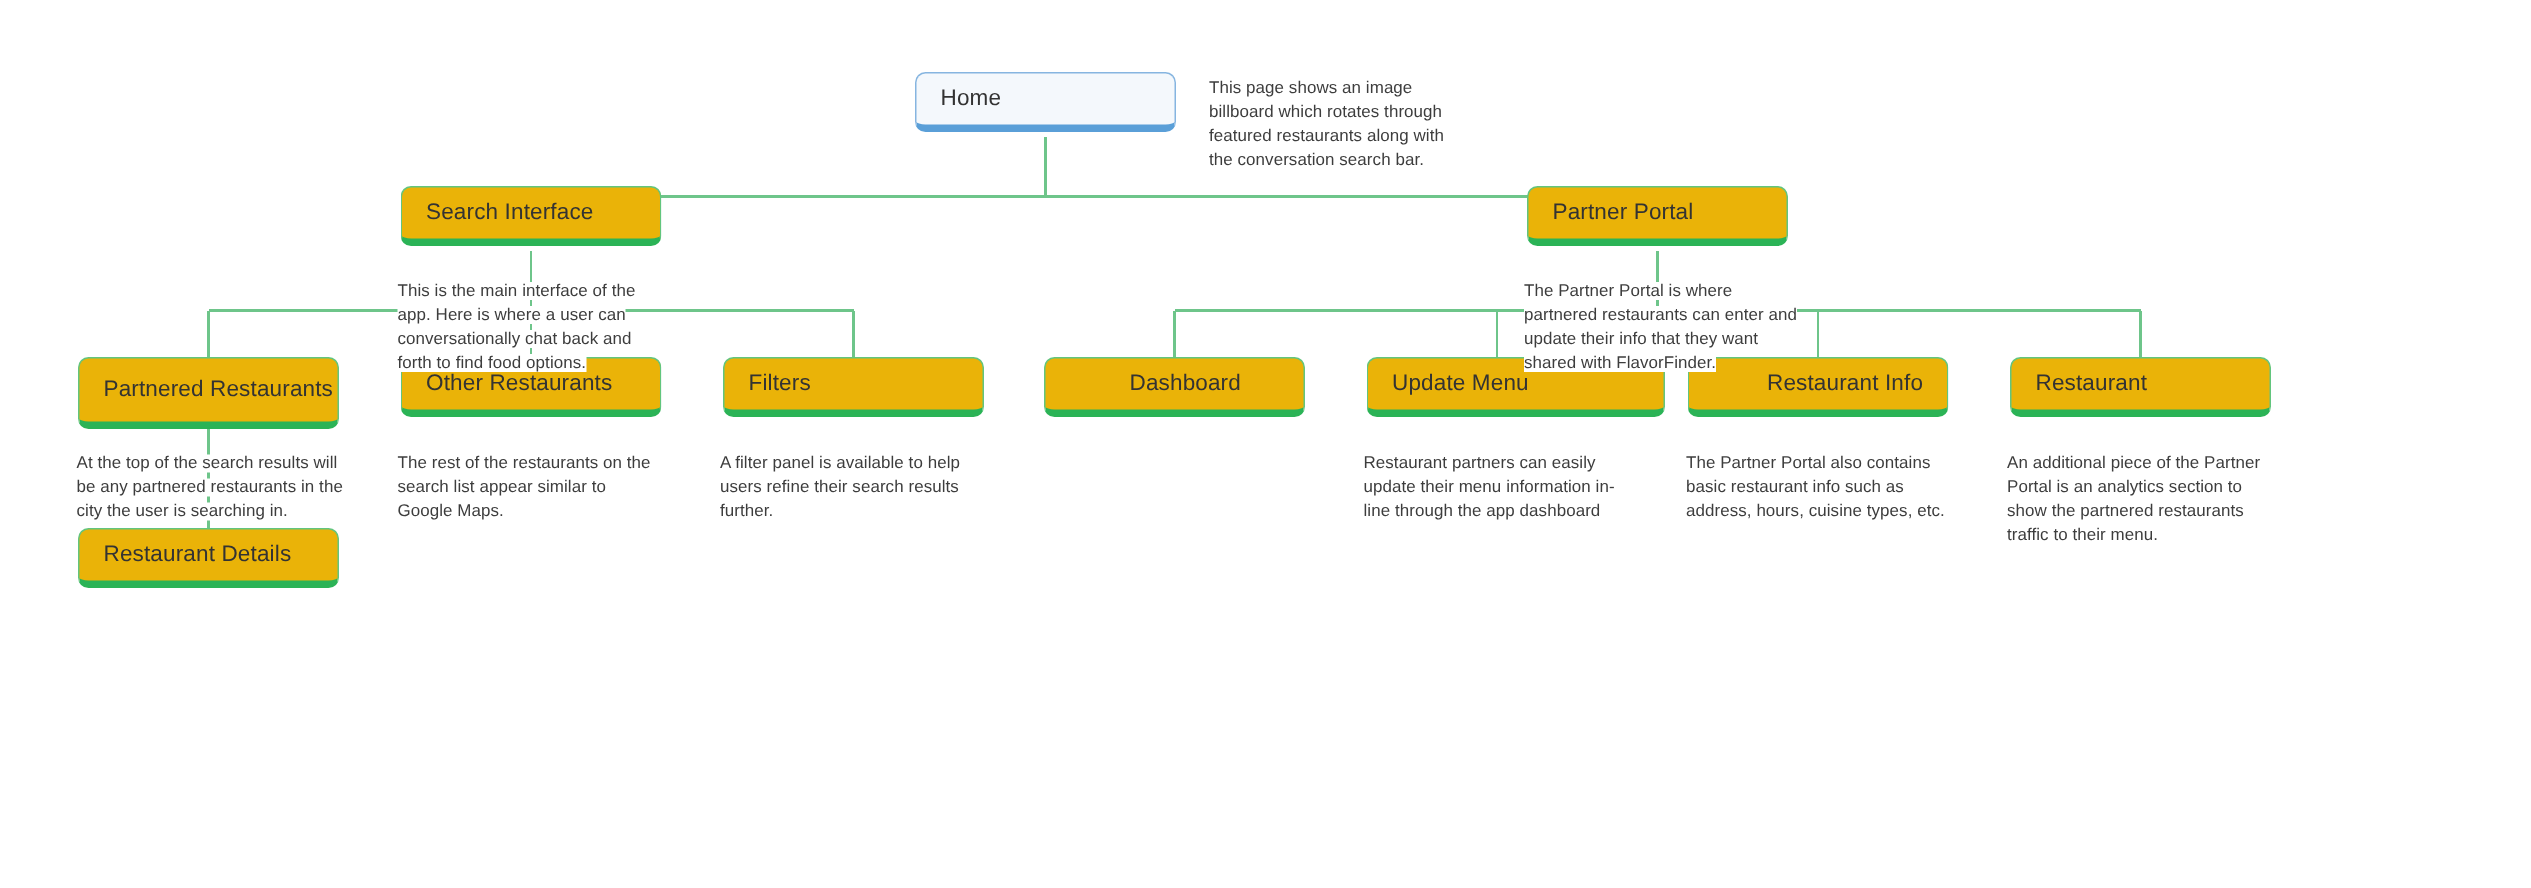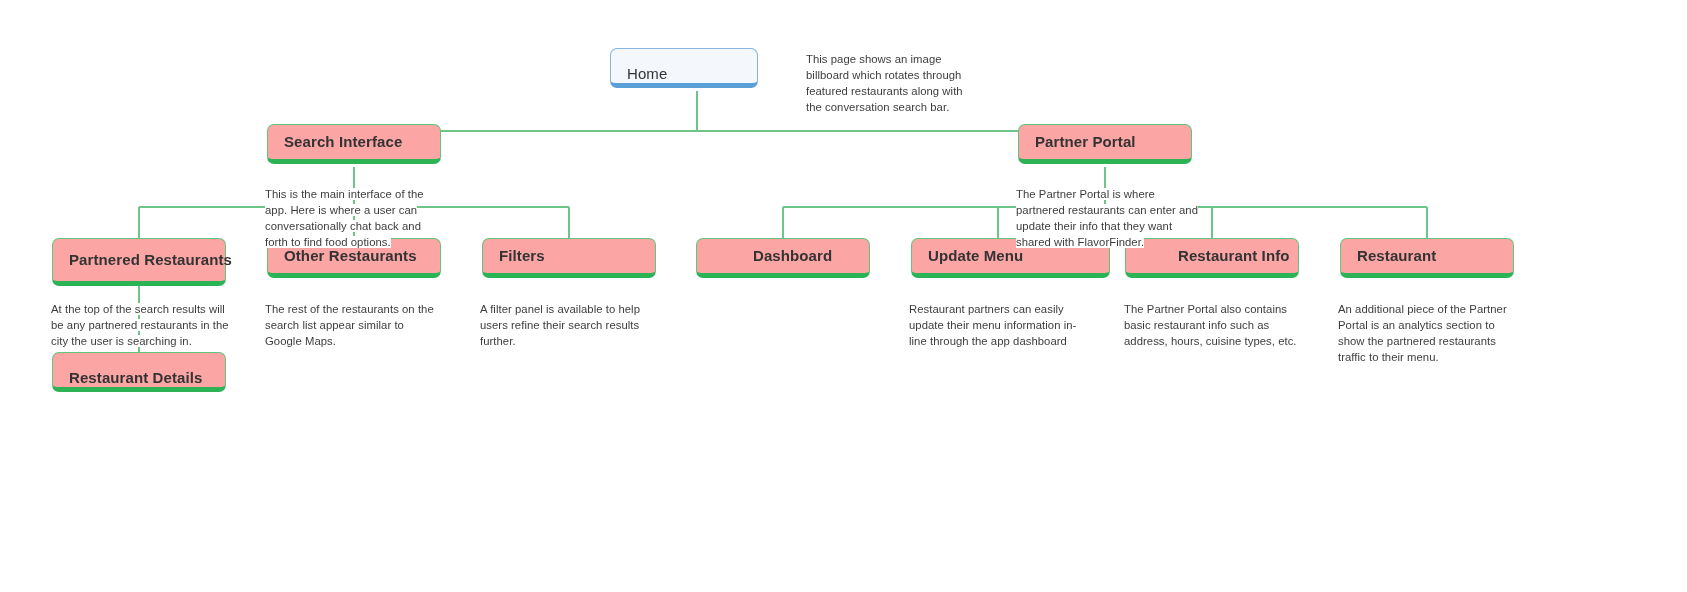--- a/index.html
+++ b/index.html
@@ -40,24 +40,23 @@
   }
   .node .node-label {
     font-size: 15px;
     line-height: 1.2;
     color: #333333;
     padding-left: 16px;
     letter-spacing: 0.1px;
     white-space: nowrap;
   }
   .node.green {
-    background: #fca5a5;
+    background: #eab308;
     border: 1.4px solid #62c57e;
     border-bottom: 5px solid #2bb356;
-    font-weight: bold;
   }
   .node.blue {
     background: #f4f8fc;
     border: 1.4px solid #86b5e0;
     border-bottom: 5px solid #5a9fd8;
   }
   .annot {
     position: absolute;
     font-size: 11.3px;
     line-height: 1.43;
@@ -87,21 +86,21 @@
       <line x1="569" y1="207" x2="569" y2="238" stroke="#6ec58a" stroke-width="1.6" shape-rendering="crispEdges"></line>
       <line x1="1105" y1="167" x2="1105" y2="207" stroke="#6ec58a" stroke-width="1.6" shape-rendering="crispEdges"></line>
       <line x1="783" y1="207" x2="1427" y2="207" stroke="#6ec58a" stroke-width="1.6" shape-rendering="crispEdges"></line>
       <line x1="783" y1="207" x2="783" y2="238" stroke="#6ec58a" stroke-width="1.6" shape-rendering="crispEdges"></line>
       <line x1="998" y1="207" x2="998" y2="238" stroke="#6ec58a" stroke-width="1.6" shape-rendering="crispEdges"></line>
       <line x1="1212" y1="207" x2="1212" y2="238" stroke="#6ec58a" stroke-width="1.6" shape-rendering="crispEdges"></line>
       <line x1="1427" y1="207" x2="1427" y2="238" stroke="#6ec58a" stroke-width="1.6" shape-rendering="crispEdges"></line>
       <line x1="139" y1="281" x2="139" y2="321" stroke="#6ec58a" stroke-width="1.6" shape-rendering="crispEdges"></line>
       <line x1="139" y1="281" x2="139" y2="352" stroke="#6ec58a" stroke-width="1.6" shape-rendering="crispEdges"></line>
     </svg>
-<div class="node blue" style="left: 610px; top: 48px; width: 148px; height: 40px; align-items: flex-end;">
+<div class="node blue" style="left: 610px; top: 48px; width: 174px; height: 40px;">
       <div class="node-label">Home</div>
     </div>
     <div class="annot" style="left: 806px; top: 51px; width: 175px;"><span>This page shows an image billboard which rotates through featured restaurants along with the conversation search bar.</span></div>
     <div class="node green" style="left: 267px; top: 124px; width: 174px; height: 40px;">
       <div class="node-label">Search Interface</div>
     </div>
     <div class="annot" style="left: 265px; top: 186px; width: 170px;"><span>This is the main interface of the app. Here is where a user can conversationally chat back and forth to find food options.</span></div>
     <div class="node green" style="left: 1018px; top: 124px; width: 174px; height: 40px;">
       <div class="node-label">Partner Portal</div>
     </div>
@@ -126,16 +125,16 @@
     </div>
     <div class="annot" style="left: 909px; top: 301px; width: 178px;"><span>Restaurant partners can easily update their menu information in-line through the app dashboard</span></div>
     <div class="node green" style="left: 1125px; top: 238px; width: 174px; height: 40px; padding-left: 36px;">
       <div class="node-label">Restaurant Info</div>
     </div>
     <div class="annot" style="left: 1124px; top: 301px; width: 178px;"><span>The Partner Portal also contains basic restaurant info such as address, hours, cuisine types, etc.</span></div>
     <div class="node green" style="left: 1340px; top: 238px; width: 174px; height: 40px;">
       <div class="node-label">Restaurant</div>
     </div>
     <div class="annot" style="left: 1338px; top: 301px; width: 178px;"><span>An additional piece of the Partner Portal is an analytics section to show the partnered restaurants traffic to their menu.</span></div>
-    <div class="node green" style="left: 52px; top: 352px; width: 174px; height: 40px; align-items: flex-end;">
+    <div class="node green" style="left: 52px; top: 352px; width: 174px; height: 40px;">
       <div class="node-label">Restaurant Details</div>
     </div>
   </div>
 
 </body></html>

